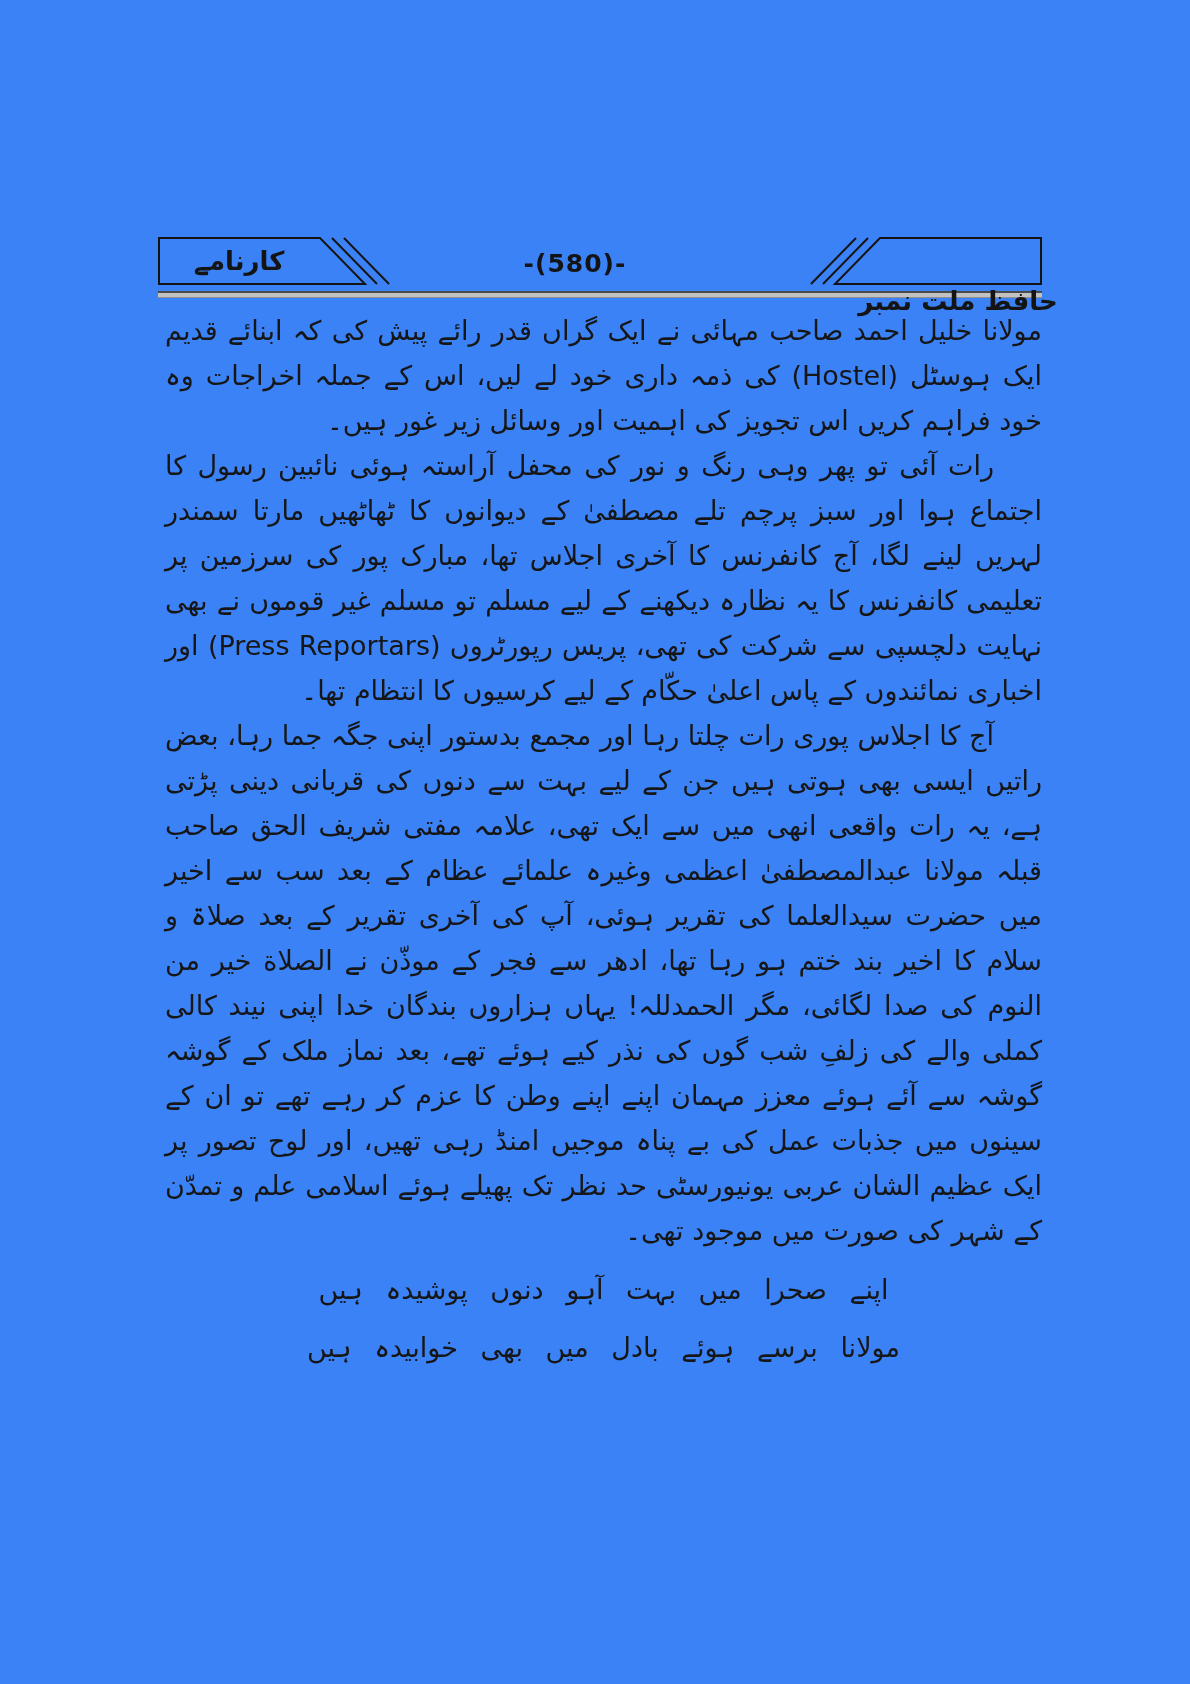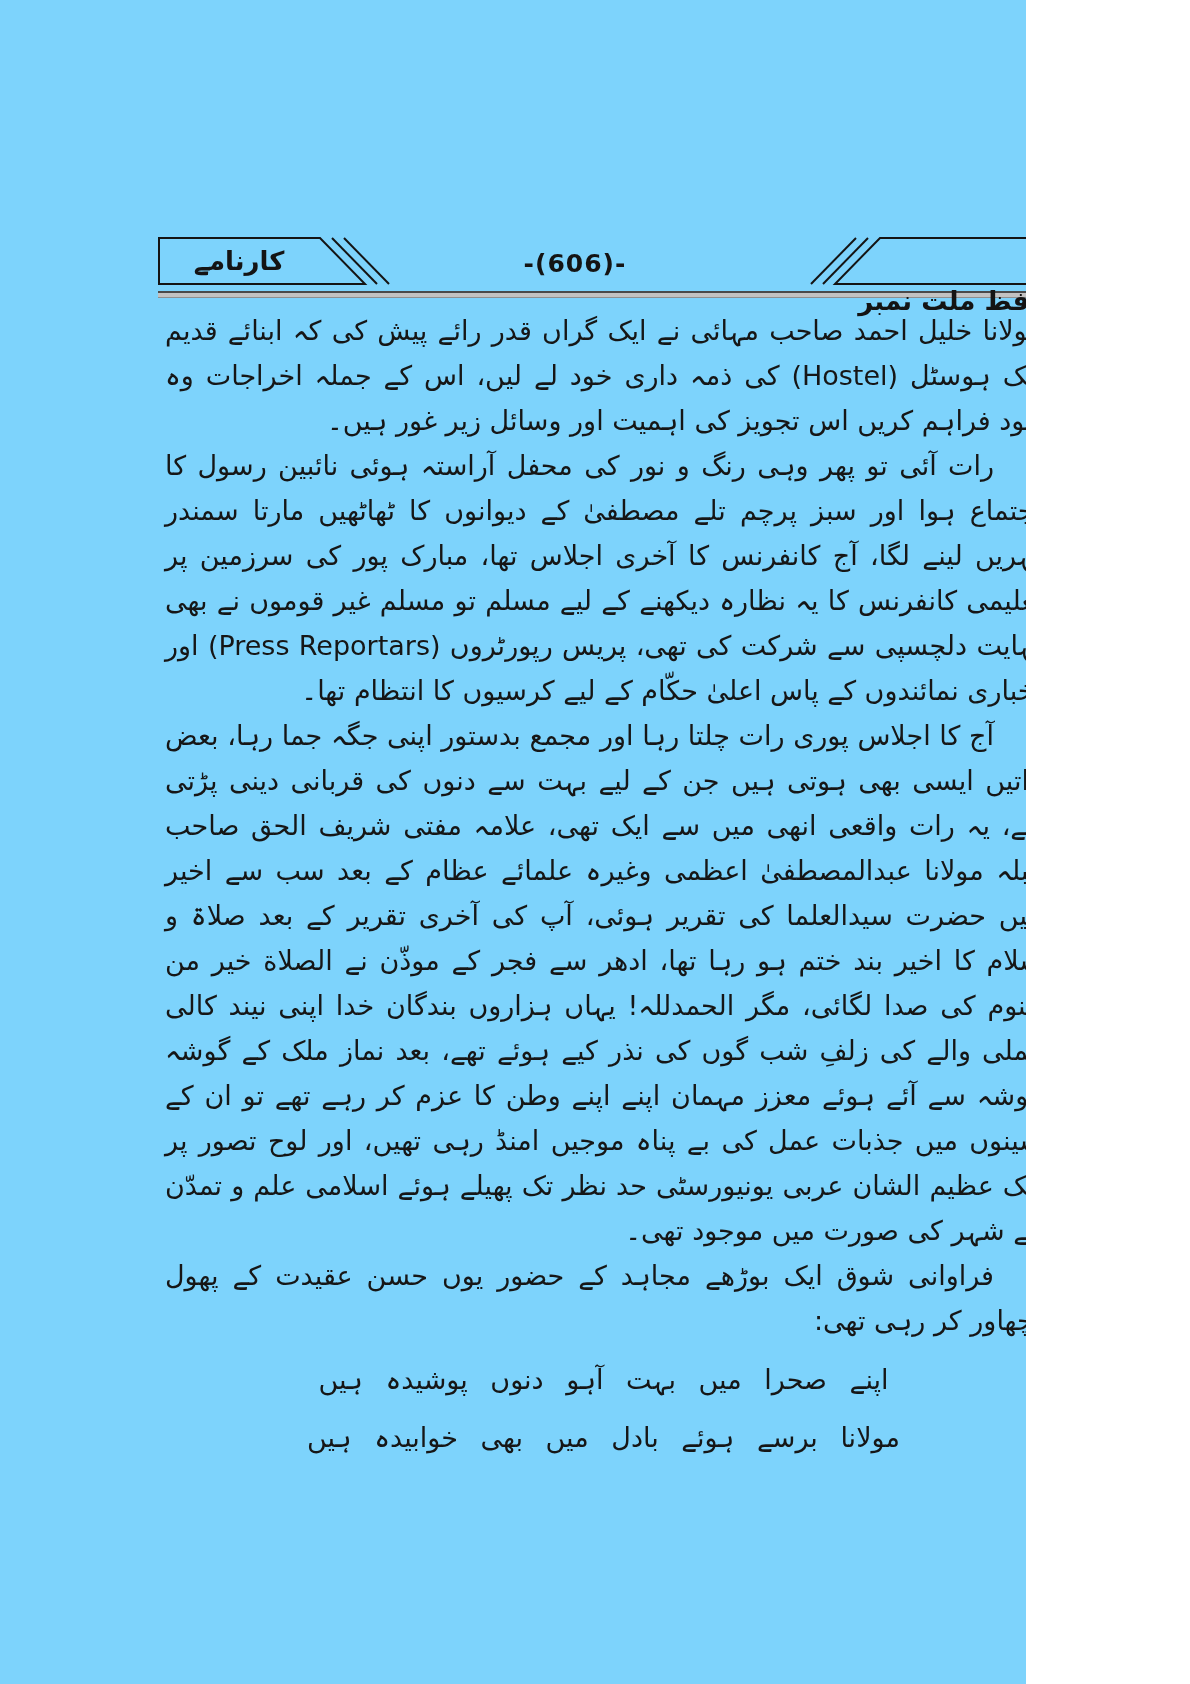--- a/index.html
+++ b/index.html
@@ -3,23 +3,23 @@
 <meta charset="utf-8">
 <style>
   html, body {
     margin: 0;
     padding: 0;
     background: #ffffff;
     font-family: "DejaVu Sans", sans-serif;
   }
   .page {
     position: relative;
-    width: 1026px;
+    width: 1190px;
     height: 1684px;
-    background: #7dd3fc;
+    background: #3b82f6;
     overflow: hidden;
   }
   .content {
     position: absolute;
     left: 158px;
     top: 236px;
     width: 884px;
   }
   
   .header-row {
@@ -102,40 +102,39 @@
 
       <div class="tab tab-left">
         <svg viewBox="0 0 242 48">
           <polygon points="1,1 162,1 207,47 1,47" fill="none" stroke="#141414" stroke-width="2"></polygon>
           <line x1="174" y1="1" x2="219" y2="47" stroke="#141414" stroke-width="2"></line>
           <line x1="186" y1="1" x2="231" y2="47" stroke="#141414" stroke-width="2"></line>
         </svg>
         <div class="tab-label" dir="rtl">کارنامے</div>
       </div>
 
-      <div class="page-num" dir="rtl">-(606)-</div>
+      <div class="page-num" dir="rtl">-(580)-</div>
 
       <div class="tab tab-right">
         <svg viewBox="0 0 292 48">
           <polygon points="291,1 130,1 85,47 291,47" fill="none" stroke="#141414" stroke-width="2"></polygon>
           <line x1="118" y1="1" x2="73" y2="47" stroke="#141414" stroke-width="2"></line>
           <line x1="106" y1="1" x2="61" y2="47" stroke="#141414" stroke-width="2"></line>
         </svg>
         <div class="tab-label" dir="rtl">حافظ ملت نمبر</div>
       </div>
 
     </div>
 
     <div class="rule"></div>
 
     <div class="body-text">
       <p class="para">مولانا خلیل احمد صاحب مہائی نے ایک گراں قدر رائے پیش کی کہ ابنائے قدیم ایک ہوسٹل (Hostel) کی ذمہ داری خود لے لیں، اس کے جملہ اخراجات وہ خود فراہم کریں اس تجویز کی اہمیت اور وسائل زیر غور ہیں۔</p>
       <p class="para indent">رات آئی تو پھر وہی رنگ و نور کی محفل آراستہ ہوئی نائبین رسول کا اجتماع ہوا اور سبز پرچم تلے مصطفیٰ کے دیوانوں کا ٹھاٹھیں مارتا سمندر لہریں لینے لگا، آج کانفرنس کا آخری اجلاس تھا، مبارک پور کی سرزمین پر تعلیمی کانفرنس کا یہ نظارہ دیکھنے کے لیے مسلم تو مسلم غیر قوموں نے بھی نہایت دلچسپی سے شرکت کی تھی، پریس رپورٹروں (Press Reportars) اور اخباری نمائندوں کے پاس اعلیٰ حکّام کے لیے کرسیوں کا انتظام تھا۔</p>
       <p class="para indent">آج کا اجلاس پوری رات چلتا رہا اور مجمع بدستور اپنی جگہ جما رہا، بعض راتیں ایسی بھی ہوتی ہیں جن کے لیے بہت سے دنوں کی قربانی دینی پڑتی ہے، یہ رات واقعی انھی میں سے ایک تھی، علامہ مفتی شریف الحق صاحب قبلہ مولانا عبدالمصطفیٰ اعظمی وغیرہ علمائے عظام کے بعد سب سے اخیر میں حضرت سیدالعلما کی تقریر ہوئی، آپ کی آخری تقریر کے بعد صلاۃ و سلام کا اخیر بند ختم ہو رہا تھا، ادھر سے فجر کے موذّن نے الصلاة خير من النوم کی صدا لگائی، مگر الحمدللہ! یہاں ہزاروں بندگان خدا اپنی نیند کالی کملی والے کی زلفِ شب گوں کی نذر کیے ہوئے تھے، بعد نماز ملک کے گوشہ گوشہ سے آئے ہوئے معزز مہمان اپنے اپنے وطن کا عزم کر رہے تھے تو ان کے سینوں میں جذبات عمل کی بے پناہ موجیں امنڈ رہی تھیں، اور لوح تصور پر ایک عظیم الشان عربی یونیورسٹی حد نظر تک پھیلے ہوئے اسلامی علم و تمدّن کے شہر کی صورت میں موجود تھی۔</p>
-      <p class="para indent">فراوانی شوق ایک بوڑھے مجاہد کے حضور یوں حسن عقیدت کے پھول نچھاور کر رہی تھی:</p>
 
       <div class="couplet">
         <div class="verse">اپنے صحرا میں بہت آہو دنوں پوشیدہ ہیں</div>
         <div class="verse">مولانا برسے ہوئے بادل میں بھی خوابیدہ ہیں</div>
       </div>
     </div>
 
   </div>
 </div>
 

